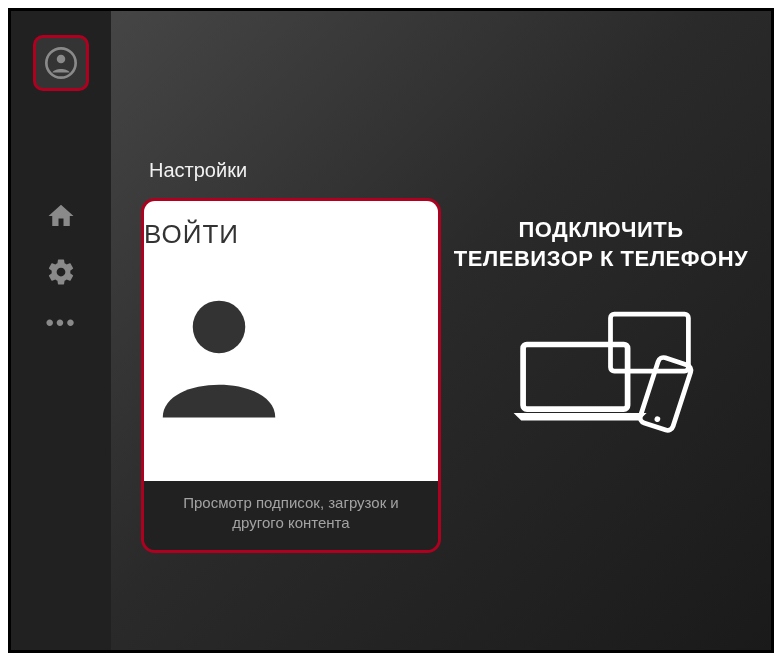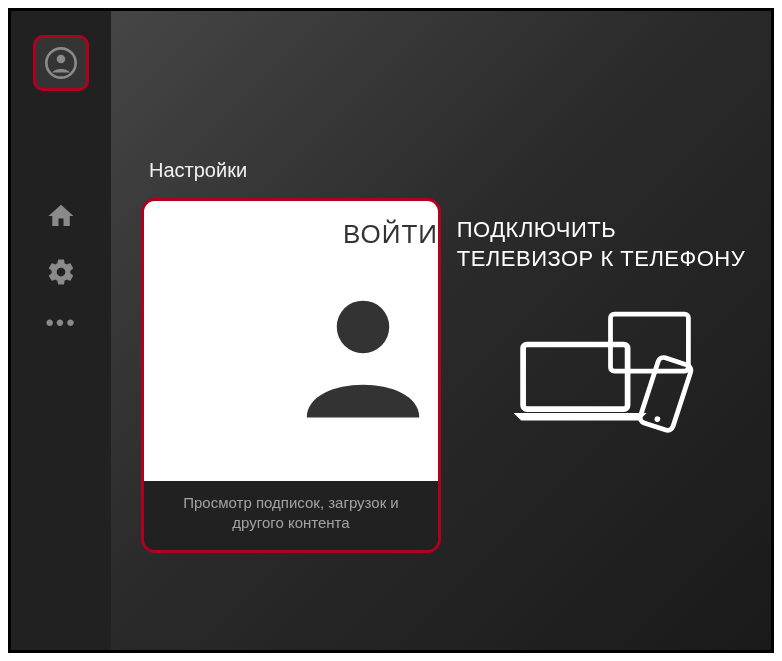--- a/index.html
+++ b/index.html
@@ -87,21 +87,21 @@
       border: 3px solid #b00020;
       border-radius: 14px;
       overflow: hidden;
       cursor: pointer;
     }
     .login-card-top {
       background: #fff;
       height: 280px;
       display: flex;
       flex-direction: column;
-      align-items: flex-end;
+      align-items: flex-start;
       padding-top: 18px;
     }
     .login-title {
       color: #333;
       font-size: 26px;
       font-weight: 400;
       letter-spacing: 1px;
       margin-bottom: 30px;
     }
     .user-icon {
@@ -123,22 +123,22 @@
       width: 320px;
       display: flex;
       flex-direction: column;
       align-items: center;
       padding-top: 18px;
       cursor: pointer;
     }
     .connect-title {
       color: #fff;
       font-size: 22px;
-      font-weight: 400;
-      text-align: left;
+      font-weight: 700;
+      text-align: center;
       letter-spacing: 0.5px;
       line-height: 1.3;
       margin-bottom: 30px;
       white-space: pre-line;
     }
     .devices-icon {
       width: 190px;
       height: 140px;
     }
   </style>

